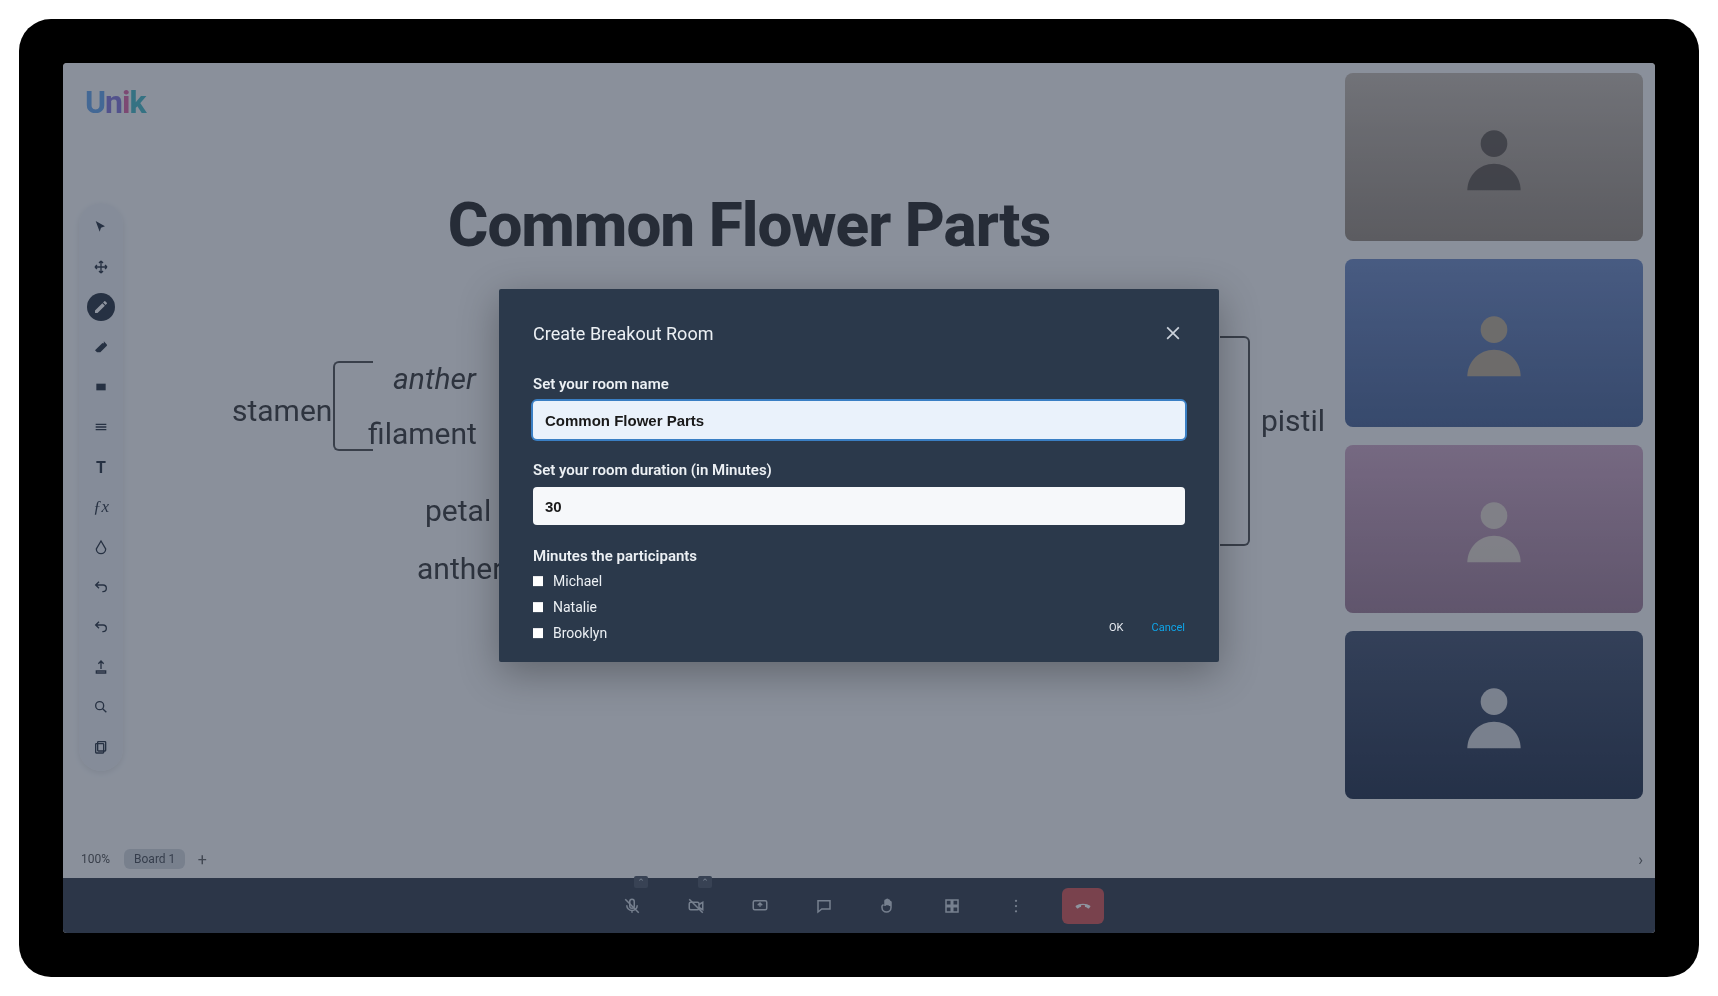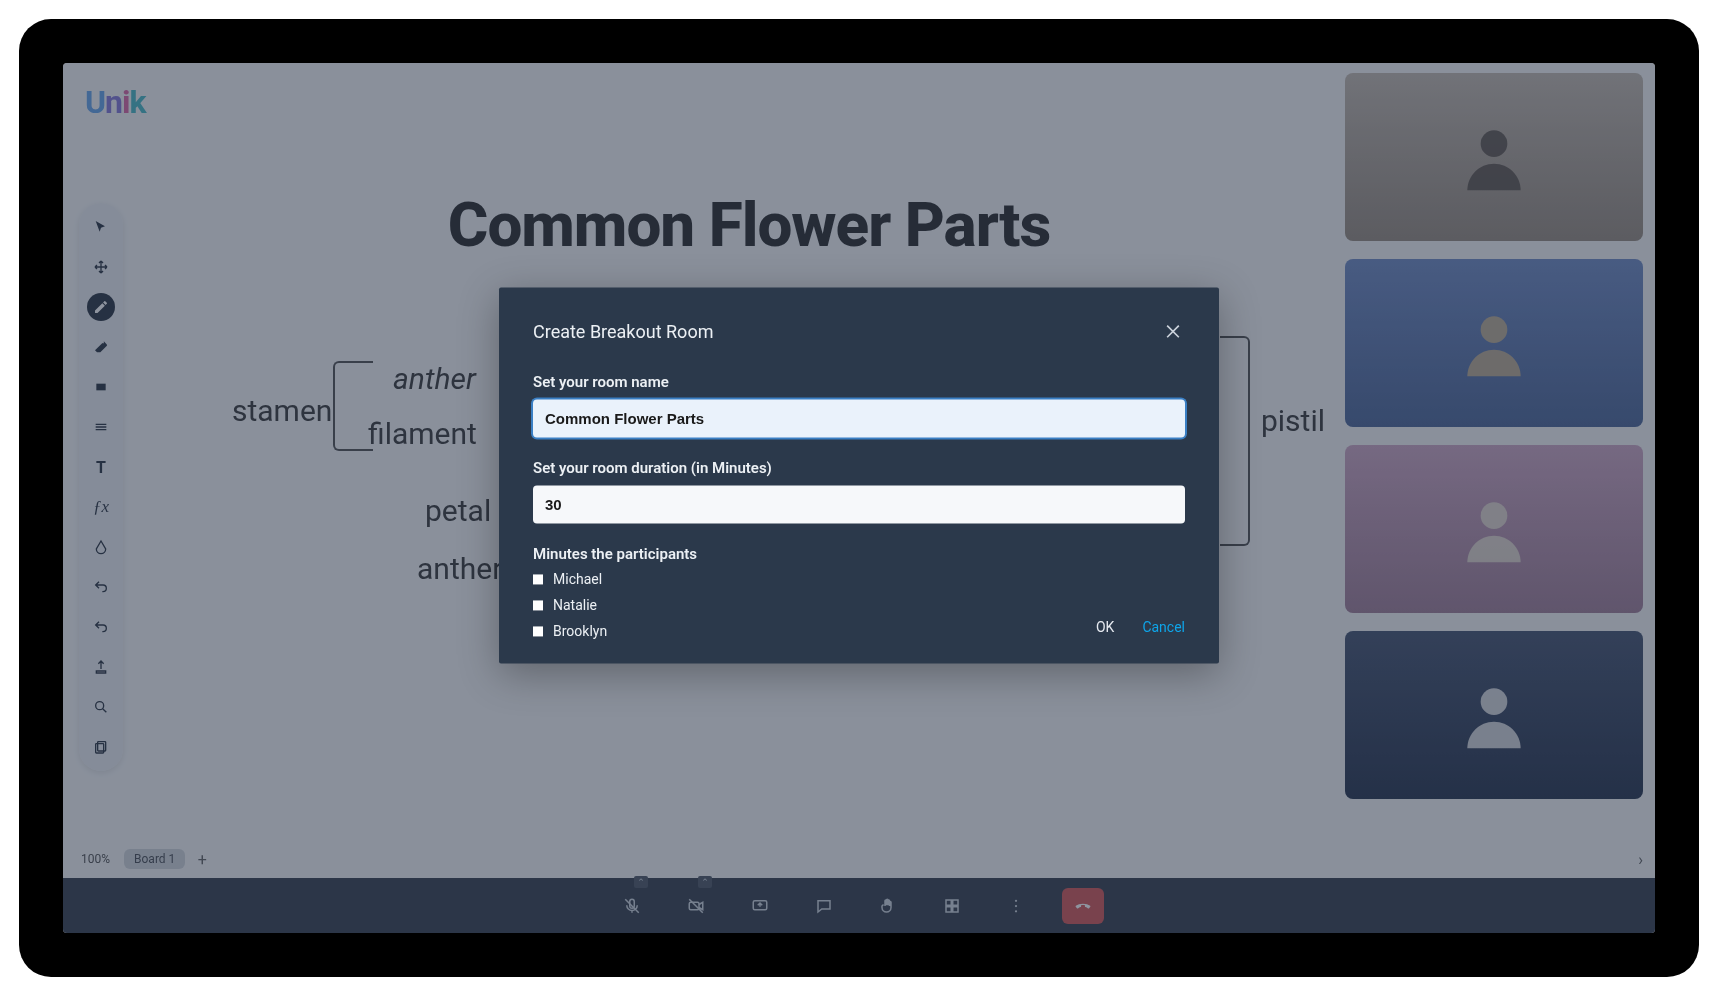--- a/index.html
+++ b/index.html
@@ -304,21 +304,21 @@
     .checkbox {
       width: 10px; height: 10px;
       background: #fff;
       display: inline-block;
     }
     .modal-actions {
       display: flex;
       gap: 28px;
       justify-content: flex-end;
       margin-top: -20px;
-      font-size: 14px;
+      font-size: 11px;
     }
     .modal-ok { color: #e6eaf0; cursor: pointer; }
     .modal-cancel { color: #0ea5e9; cursor: pointer; }
 
     .fx-text { font-style: italic; font-size: 17px; font-family: Georgia, serif; }
   </style>
 </head>
 <body>
 
 <div class="outer-frame">

